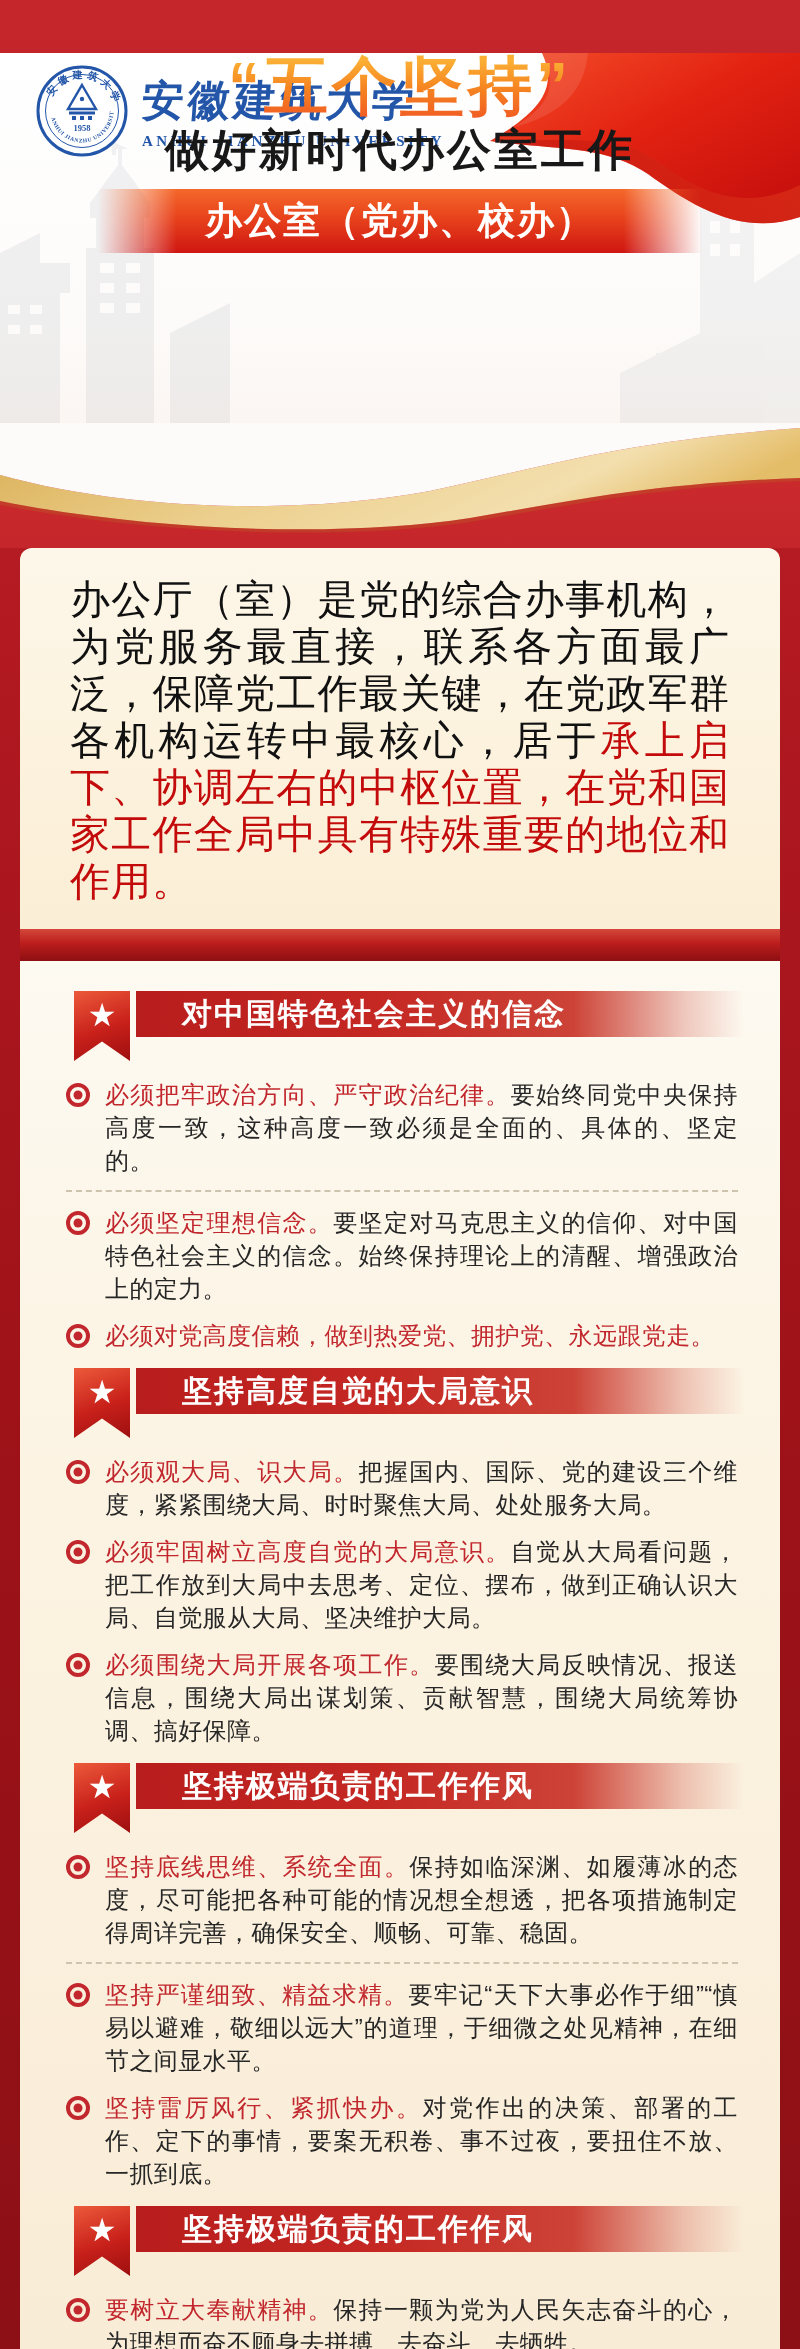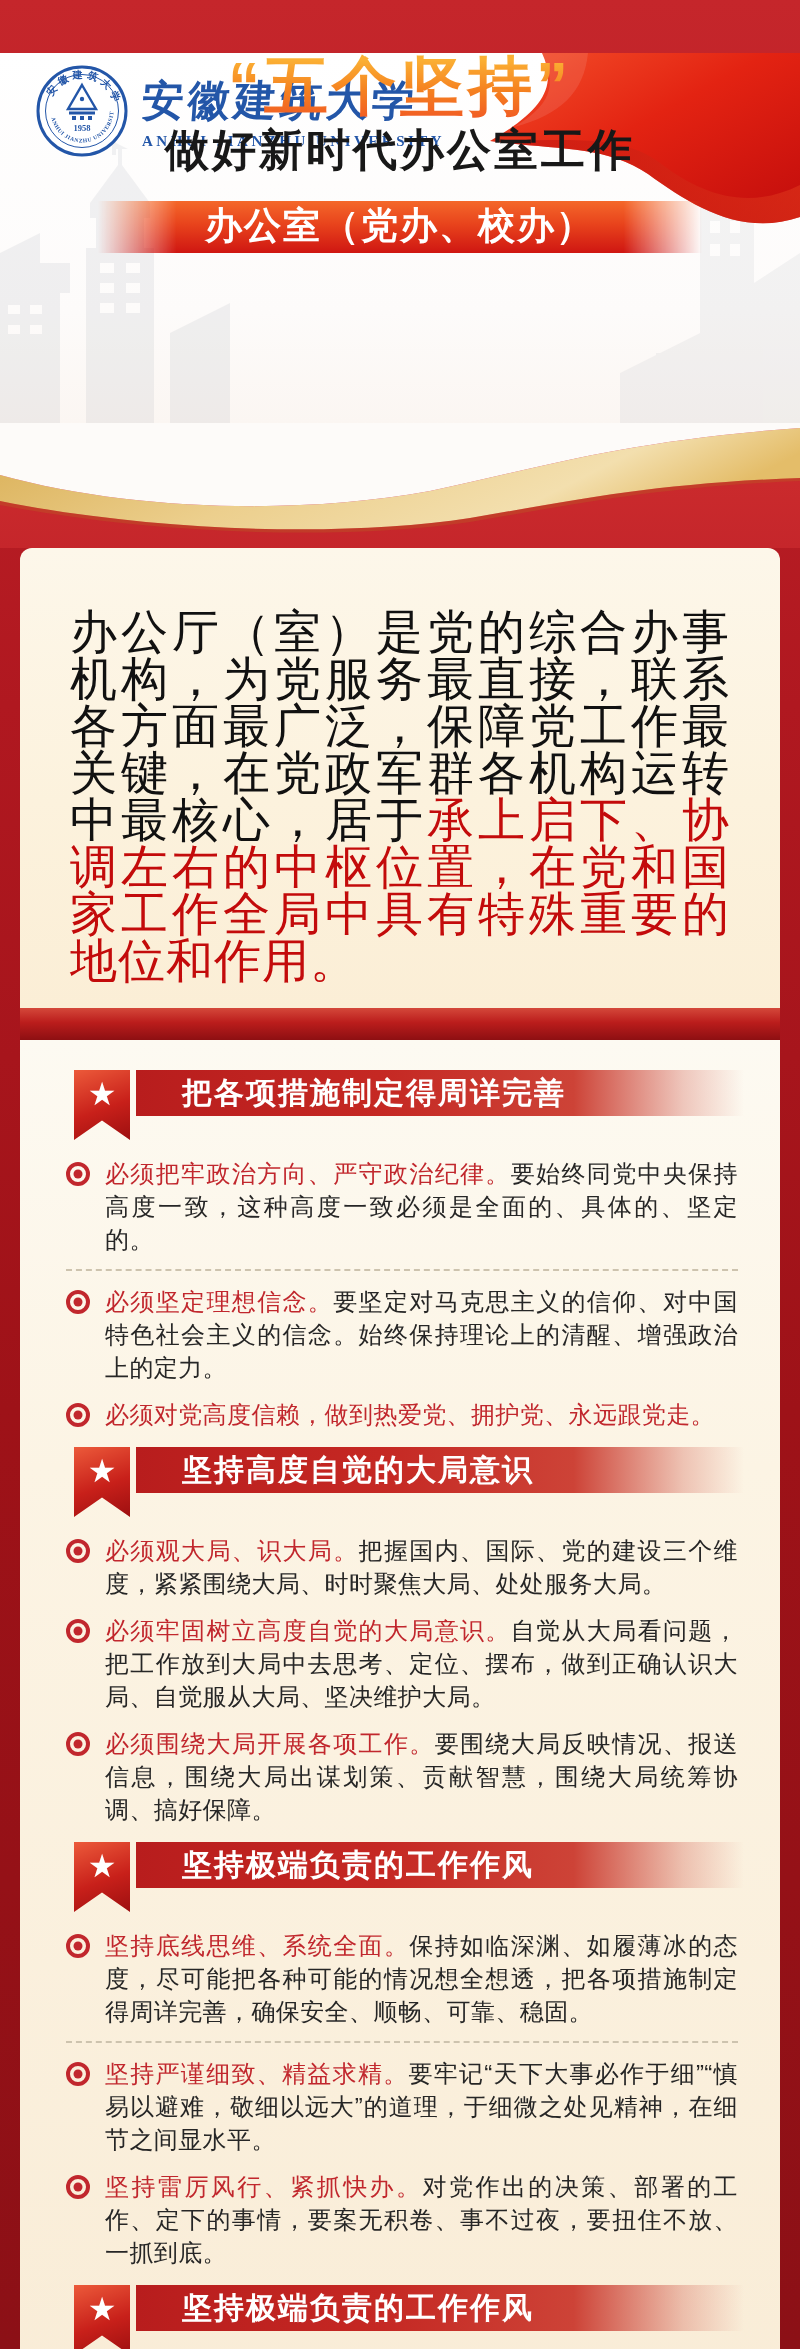--- a/index.html
+++ b/index.html
@@ -20,36 +20,36 @@
   .names .en { margin-top:4px; font-size:15px; font-weight:700; color:#2356a8; letter-spacing:3.5px;
                font-family:"Liberation Serif","DejaVu Serif",serif; }
 
   .title-wrap { position:relative; text-align:center; z-index:3; }
   .title-orange { margin-top:53px; font-size:64px; line-height:1.05; font-weight:900; letter-spacing:4px;
                   background:linear-gradient(180deg,#fbb034 10%,#f58220 55%,#f15a24 100%);
                   -webkit-background-clip:text; background-clip:text;
                   -webkit-text-fill-color:transparent; color:#f58220; }
   .title-black { margin-top:6px; font-size:44px; line-height:1.1; font-weight:900; letter-spacing:3px; color:#181818; }
 
-  .banner { position:relative; margin:26px auto 0; width:604px; height:52px; z-index:3;
+  .banner { position:relative; margin:14px auto 0; width:604px; height:64px; z-index:3;
             background:linear-gradient(180deg,#f4682a 0%,#e8431c 45%,#cf1612 100%);
             -webkit-mask-image:linear-gradient(90deg,transparent 0%,#000 13%,#000 87%,transparent 100%);
             mask-image:linear-gradient(90deg,transparent 0%,#000 13%,#000 87%,transparent 100%);
-            display:flex; align-items:flex-start; justify-content:center; }
+            display:flex; align-items:center; justify-content:center; }
   .banner span { color:#ffffff; font-size:37px; font-weight:700; letter-spacing:2px; }
 
   
   .wave { display:block; width:800px; height:125px; margin-top:0; position:relative; z-index:2; }
 
   
   .red-zone { position:relative; padding:0 20px 34px; z-index:1; }
   .card-stack { border-radius:12px; overflow:hidden; }
 
   .intro-card { background:linear-gradient(180deg,#fdf7ea 0%,#fcf2dd 55%,#fbeed6 100%); padding:28px 50px 24px; }
-  .intro-card p { font-size:47px; line-height:47px; letter-spacing:1px; color:#111; text-align:justify;margin-top:32px; }
+  .intro-card p { font-size:40px; line-height:47px; letter-spacing:1px; color:#111; text-align:justify; }
   .intro-card .em { color:#c30b0b; }
 
   .red-strip { height:32px; background:linear-gradient(180deg,#d4483a 0%,#bb1d1c 45%,#8d0f12 100%); }
 
   .main-card { background:linear-gradient(180deg,#fdfaf2 0%,#fcf4e4 30%,#f9ecd6 100%); padding:26px 36px 26px; }
 
   .topic { margin-top:16px; }
   .topic:first-child { margin-top:4px; }
   .topic-header { display:flex; align-items:flex-start; margin-left:18px; }
   .bookmark { position:relative; width:56px; height:70px; flex:none; margin-right:6px;
@@ -199,21 +199,21 @@
       <div class="red-strip"></div>
 
       <section class="main-card">
         <div>
   <section class="topic">
     <div class="topic-header">
       <div class="bookmark">
         <span class="star">★</span>
       </div>
       <div class="topic-bar">
-        <h2 class="topic-title">把各项措施制定得周详完善</h2>
+        <h2 class="topic-title">对中国特色社会主义的信念</h2>
       </div>
     </div>
     <ul class="bullets">
   <li class="bullet divided">
     <span class="bullet-icon"></span>
     <p class="bullet-text"><span class="lead">必须把牢政治方向、严守政治纪律。</span><span class="rest">要始终同党中央保持高度一致，这种高度一致必须是全面的、具体的、坚定的。</span></p>
   </li>
 
   <li class="bullet">
     <span class="bullet-icon"></span>

